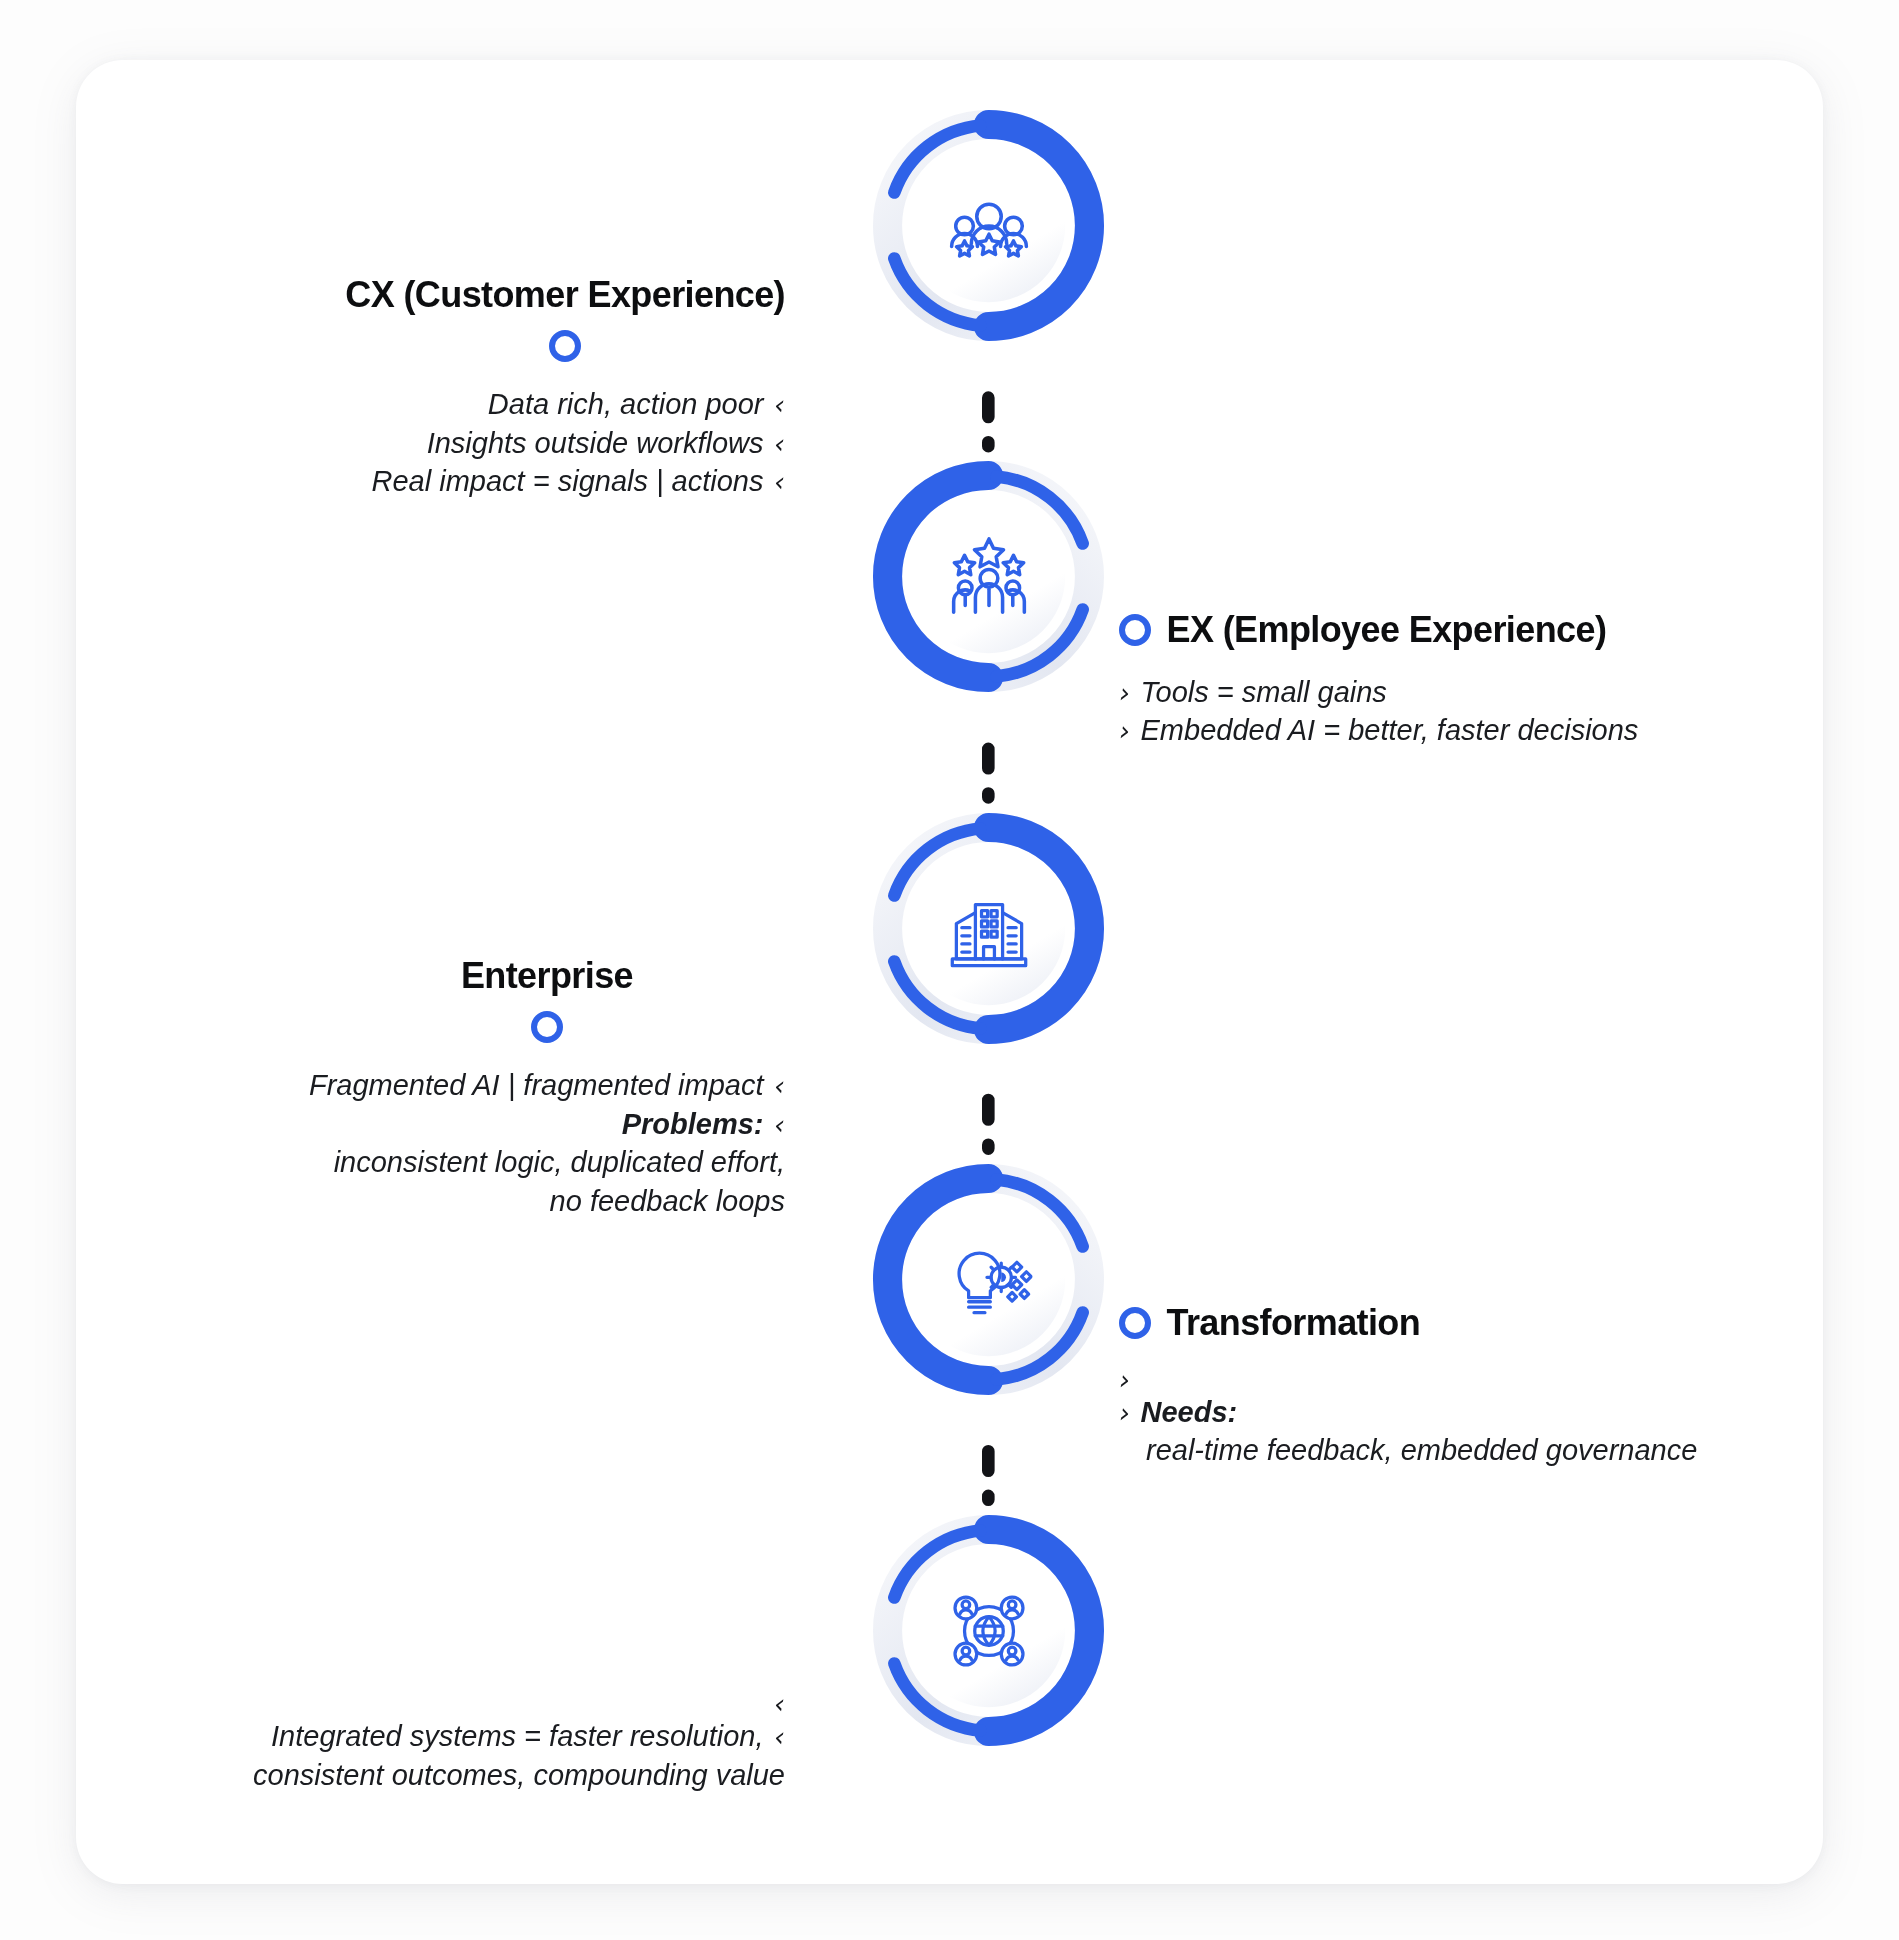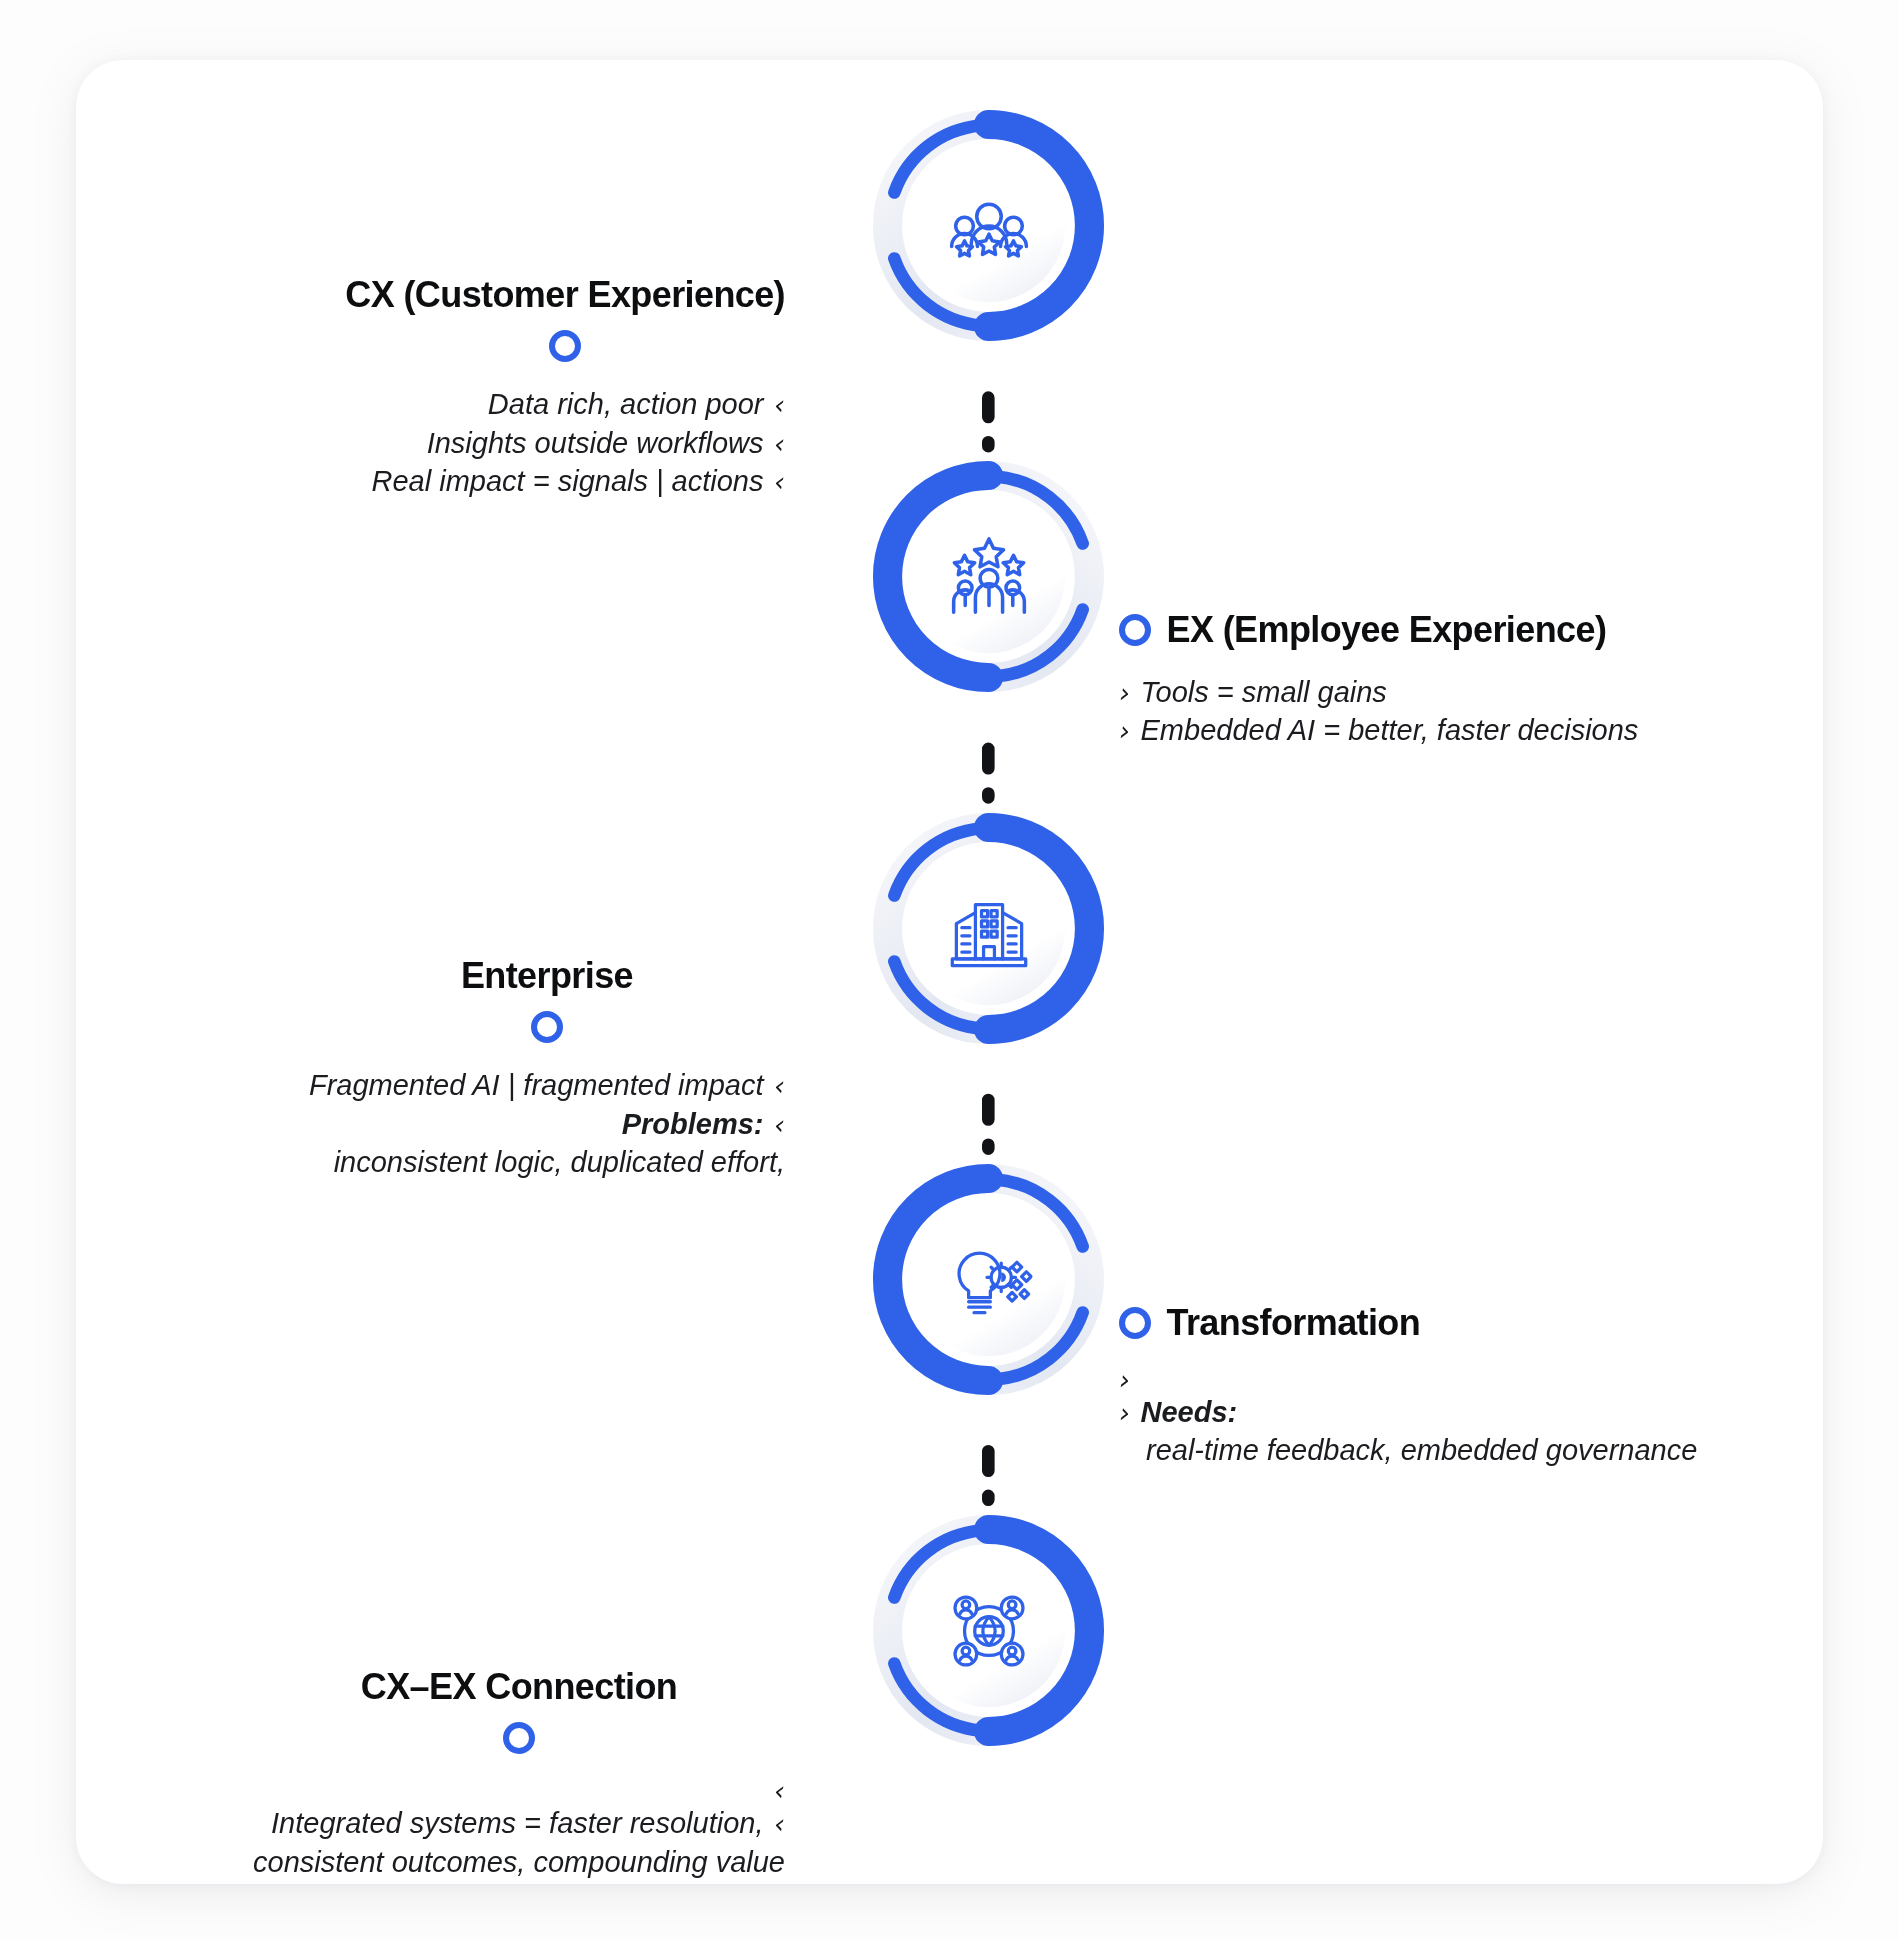--- a/index.html
+++ b/index.html
@@ -314,20 +314,21 @@
         <div class="bullets">
           <div class="bline">
             <span class="btext">Fragmented AI | fragmented impact</span>
             <span class="chev">‹</span>
           </div>
           <div class="bline">
             <span class="btext" style="font-weight:bold">Problems:</span>
             <span class="chev">‹</span>
           </div>
           <div class="cont">inconsistent logic, duplicated effort,</div>
+          <div class="cont">no feedback loops</div>
         </div>
       </div>
     </div>
 
     <div class="node" style="top:1054px">
 
       <div class="badge" style="top:49px">
         <svg viewBox="0 0 240 240" xmlns="http://www.w3.org/2000/svg">
           <defs>
             <linearGradient id="gtrack4" x1="1" y1="0" x2="0" y2="1">
@@ -420,24 +421,20 @@
             <circle cx="15" cy="46.7" r="2.8"></circle>
             <path d="M10.6 53.4a4.8 4.8 0 0 1 8.8 0"></path>
             <circle cx="49" cy="49" r="8" fill="#ffffff"></circle>
             <circle cx="49" cy="46.7" r="2.8"></circle>
             <path d="M44.6 53.4a4.8 4.8 0 0 1 8.8 0"></path>
           </svg>
         </div>
       </div>
 
       <div class="block left" style="top:202px">
-        <div class="head-row">
-          <span class="head-title">CX–EX Connection</span>
-          <span class="marker"></span>
-        </div>
         <div class="bullets">
           <div class="bline">
             <span class="chev">‹</span>
           </div>
           <div class="bline">
             <span class="btext">Integrated systems = faster resolution,</span>
             <span class="chev">‹</span>
           </div>
           <div class="cont">consistent outcomes, compounding value</div>
         </div>

